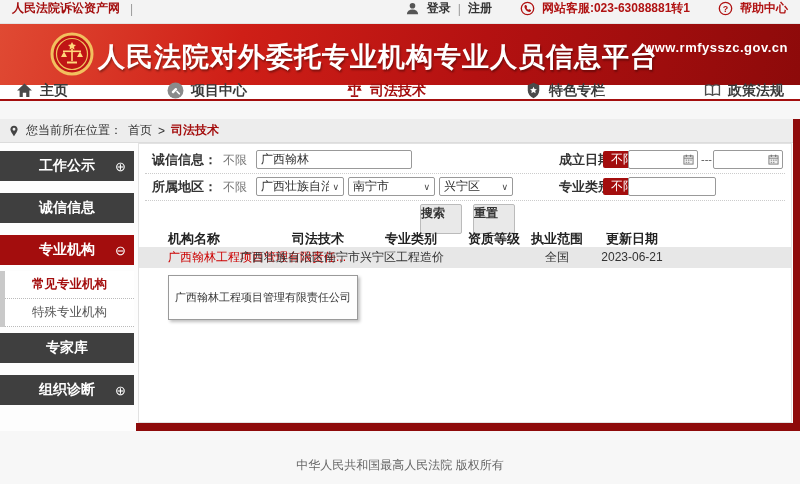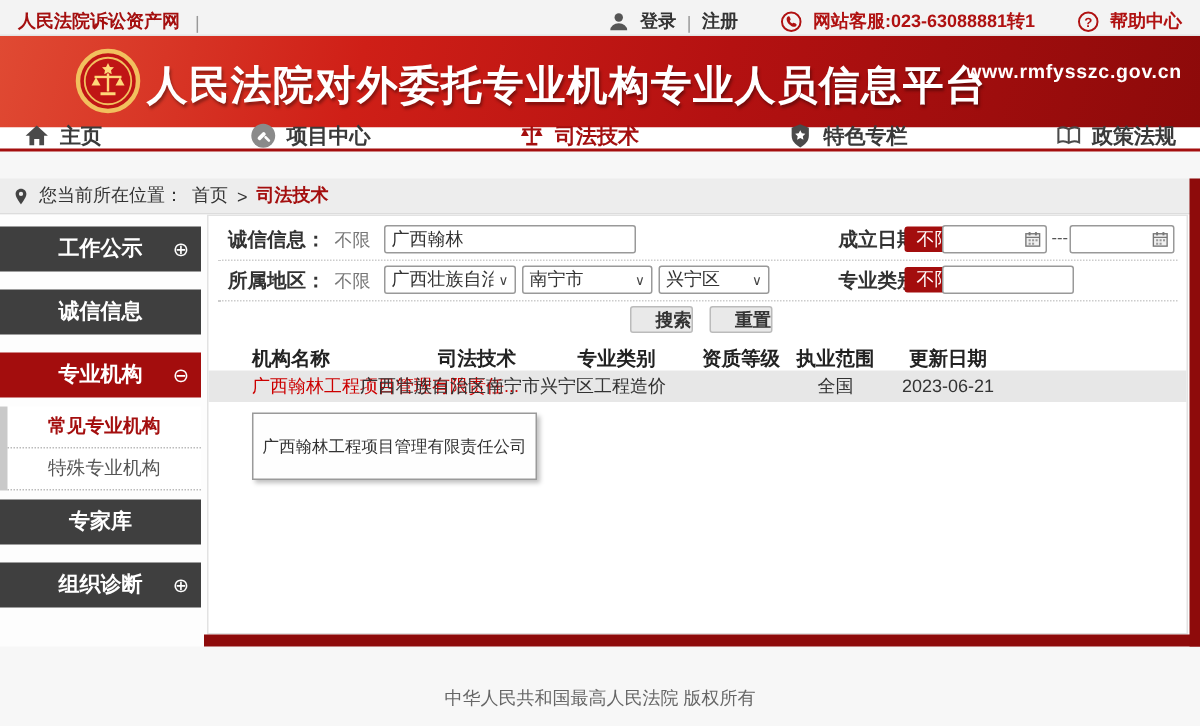--- a/index.html
+++ b/index.html
@@ -4,21 +4,21 @@
 <style>
   * { margin:0; padding:0; box-sizing:border-box; }
   html,body { background:#ddd; }
   .page {
     position:relative; width:800px; height:484px; overflow:hidden;
     background:#f7f7f7; font-family:"Liberation Sans", sans-serif; margin:0 auto;
   }
   
   .topbar { position:absolute; left:0; top:0; width:800px; height:24px;
     background:#f3f3f3; border-bottom:1px solid #e4e4e4;
-    display:flex; align-items:flex-end; justify-content:space-between; padding:0 12px; font-size:12px; }
+    display:flex; align-items:flex-start; justify-content:space-between; padding:0 12px; font-size:12px; }
   .topbar-left { display:flex; align-items:center; gap:10px; }
   .site-name { color:#a40f0f; font-weight:bold; }
   .tb-divider { color:#999; }
   .topbar-right { display:flex; align-items:center; gap:7px; }
   .tb-link { color:#333; font-weight:bold; cursor:pointer; }
   .tb-red { color:#b01212; font-weight:bold; cursor:pointer; }
   .tb-ico { display:inline-flex; width:15px; height:15px; }
   .tb-gap { width:14px; }
   
   .banner { position:absolute; left:0; top:24px; width:800px; height:61px;
@@ -68,22 +68,22 @@
     text-align:center; border-radius:2px; cursor:pointer; }
   .sel { height:19px; border:1px solid #999; border-radius:2px; background:#fff; font-size:12px; color:#333;
     display:flex; align-items:center; justify-content:space-between; padding:0 4px; cursor:pointer; }
   .sel .sel-txt { position:static; overflow:hidden; white-space:nowrap; }
   .sel .chev { position:static; font-size:9px; color:#444; margin-left:3px; }
   .date-box { height:19px; border:1px solid #999; border-radius:2px; background:#fff; display:flex;
     align-items:center; justify-content:flex-end; padding:0 3px; cursor:pointer; }
   .date-box svg { position:static; }
   .dashes { font-size:11px; color:#555; line-height:19px; }
   .dotted { left:6px; right:6px; border-top:1px dotted #ccc; height:0; }
-  .btn { width:42px; height:18px; background:#e9e9e9; border:1px solid #bbb; border-radius:2px;
-    font-size:12px; font-weight:bold; color:#333; line-height:16px; text-align:right; cursor:pointer; }
+  .btn { width:42px; height:30px; background:#e9e9e9; border:1px solid #bbb; border-radius:2px;
+    font-size:12px; font-weight:bold; color:#333; line-height:16px; text-align:left; cursor:pointer; }
   .th { font-size:13px; font-weight:bold; color:#222; line-height:16px; white-space:nowrap; }
   .th.c, .td.c { transform:translateX(-50%); }
   .row-bg { left:0; top:103px; width:652px; height:21px; background:#e7e7e7; }
   .td { font-size:12px; color:#333; line-height:21px; white-space:nowrap; }
   .link { color:#cc0000; cursor:pointer; }
   .tooltip { left:29px; top:131px; border:1px solid #9a9a9a; background:#fefefe; padding:14px 6px;
     font-size:11px; color:#333; white-space:nowrap; box-shadow:2px 2px 3px rgba(0,0,0,.25); }
   
   .footer { position:absolute; left:0; top:457px; width:800px; text-align:center; font-size:12px; color:#666; }
 </style>
@@ -232,21 +232,21 @@
     <div class="side-item">
       <span>组织诊断</span>
       <span class="side-toggle">⊕</span>
     </div>
   </div>
 
   <div class="panel">
 
     <span class="f-label" style="left:13px;top:7px">诚信信息：</span>
     <span class="f-muted" style="left:84px;top:7px">不限</span>
-    <input class="f-input" style="left: 117px; top: 6px; width: 168px;" value="广西翰林">
+    <input class="f-input" style="left: 117px; top: 6px; width: 156px;" value="广西翰林">
     <span class="f-label" style="left:420px;top:7px">成立日期：</span>
     <span class="btn-unlim" style="left:464px;top:7px">不限</span>
     <span class="date-box" style="left:489px;top:6px;width:70px">
       <svg viewBox="0 0 12 12" width="11" height="11">
           <rect x="1" y="2" width="10" height="9" fill="#f1f1f1" stroke="#777"></rect>
           <line x1="1" y1="4.6" x2="11" y2="4.6" stroke="#777"></line>
           <rect x="3" y=".8" width="1.4" height="2.4" fill="#777"></rect>
           <rect x="7.6" y=".8" width="1.4" height="2.4" fill="#777"></rect>
           <rect x="3" y="6" width="1.5" height="1.5" fill="#999"></rect>
           <rect x="5.5" y="6" width="1.5" height="1.5" fill="#999"></rect>

